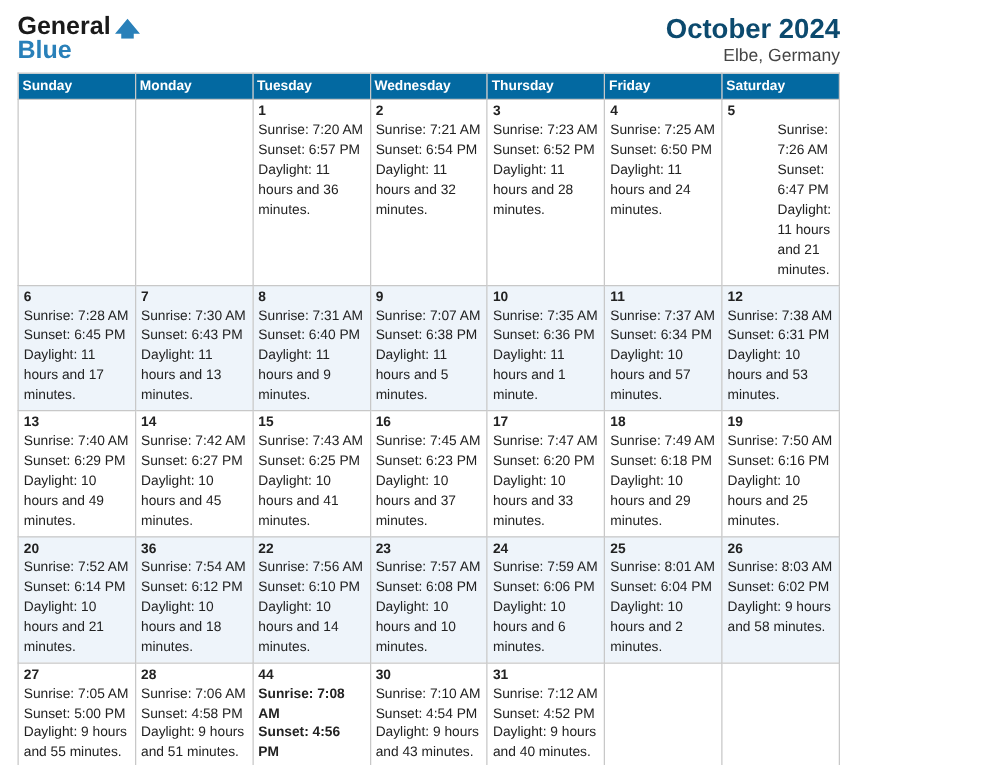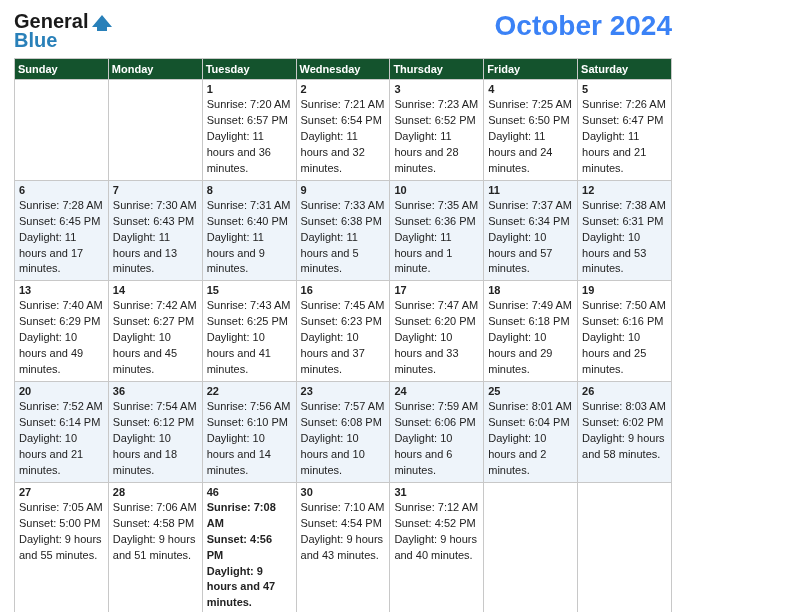--- a/index.html
+++ b/index.html
@@ -25,36 +25,36 @@
     }
     .logo {
       display: flex;
       flex-direction: column;
       align-items: flex-start;
     }
     .title-area {
       text-align: right;
     }
     .month-title {
-      font-size: 28px;
+      font-size: 22px;
       font-weight: bold;
-      color: #3b82f6;
+      color: #0c4a6e;
     }
     .subtitle {
       font-size: 14px;
       color: #444;
     }
     .calendar {
       flex: 1;
       border-collapse: collapse;
       width: 100%;
       table-layout: fixed;
     }
     .calendar th {
-      background: #14532d;
+      background: #0369a1;
       color: #fff;
       font-size: 11px;
       font-weight: bold;
       padding: 4px 3px;
       text-align: left;
       border: 1px solid #c8c8c8;
     }
     .calendar td {
       border: 1px solid #c8c8c8;
       vertical-align: top;
@@ -91,20 +91,21 @@
       <div style="display:flex;align-items:center;gap:2px;">
         <span style="font-size:20px;font-weight:bold;color:#1a1a1a;">General</span>
         <svg width="22" height="18" viewBox="0 0 22 18">
           <polygon points="2,14 12,2 22,14 17,14 17,18 7,18 7,14" fill="#2980b9"></polygon>
         </svg>
       </div>
       <span style="font-size:20px;font-weight:bold;color:#2980b9;margin-top:-4px;">Blue</span>
     </div>
     <div class="title-area">
       <div class="month-title">October 2024</div>
+      <div class="subtitle">Elbe, Germany</div>
     </div>
   </div>
 
   <table class="calendar">
     <thead>
       <tr id="thead-row">
           <th>Sunday</th>
           <th>Monday</th>
           <th>Tuesday</th>
           <th>Wednesday</th>
@@ -136,21 +137,21 @@
 Daylight: 11 hours and 28 minutes.</div>
           </td>
           <td>
             <span class="day-num">4</span>
             <div class="cell-text" style="white-space: pre-line;">Sunrise: 7:25 AM
 Sunset: 6:50 PM
 Daylight: 11 hours and 24 minutes.</div>
           </td>
           <td>
             <span class="day-num">5</span>
-            <div class="cell-text" style="white-space: pre-line;">Sunrise: 7:26 AM
+            <div class="cell-text" style="white-space: pre-line; margin-left: 40px;">Sunrise: 7:26 AM
 Sunset: 6:47 PM
 Daylight: 11 hours and 21 minutes.</div>
           </td>
         </tr>
         <tr>
           <td>
             <span class="day-num">6</span>
             <div class="cell-text" style="white-space: pre-line;">Sunrise: 7:28 AM
 Sunset: 6:45 PM
 Daylight: 11 hours and 17 minutes.</div>
@@ -162,21 +163,21 @@
 Daylight: 11 hours and 13 minutes.</div>
           </td>
           <td>
             <span class="day-num">8</span>
             <div class="cell-text" style="white-space: pre-line;">Sunrise: 7:31 AM
 Sunset: 6:40 PM
 Daylight: 11 hours and 9 minutes.</div>
           </td>
           <td>
             <span class="day-num">9</span>
-            <div class="cell-text" style="white-space: pre-line;">Sunrise: 7:33 AM
+            <div class="cell-text" style="white-space: pre-line;">Sunrise: 7:07 AM
 Sunset: 6:38 PM
 Daylight: 11 hours and 5 minutes.</div>
           </td>
           <td>
             <span class="day-num">10</span>
             <div class="cell-text" style="white-space: pre-line;">Sunrise: 7:35 AM
 Sunset: 6:36 PM
 Daylight: 11 hours and 1 minute.</div>
           </td>
           <td>
@@ -287,21 +288,21 @@
 Sunset: 5:00 PM
 Daylight: 9 hours and 55 minutes.</div>
           </td>
           <td>
             <span class="day-num">28</span>
             <div class="cell-text" style="white-space: pre-line;">Sunrise: 7:06 AM
 Sunset: 4:58 PM
 Daylight: 9 hours and 51 minutes.</div>
           </td>
           <td>
-            <span class="day-num">46</span>
+            <span class="day-num">44</span>
             <div class="cell-text" style="white-space: pre-line; font-weight: bold;">Sunrise: 7:08 AM
 Sunset: 4:56 PM
 Daylight: 9 hours and 47 minutes.</div>
           </td>
           <td>
             <span class="day-num">30</span>
             <div class="cell-text" style="white-space: pre-line;">Sunrise: 7:10 AM
 Sunset: 4:54 PM
 Daylight: 9 hours and 43 minutes.</div>
           </td>

